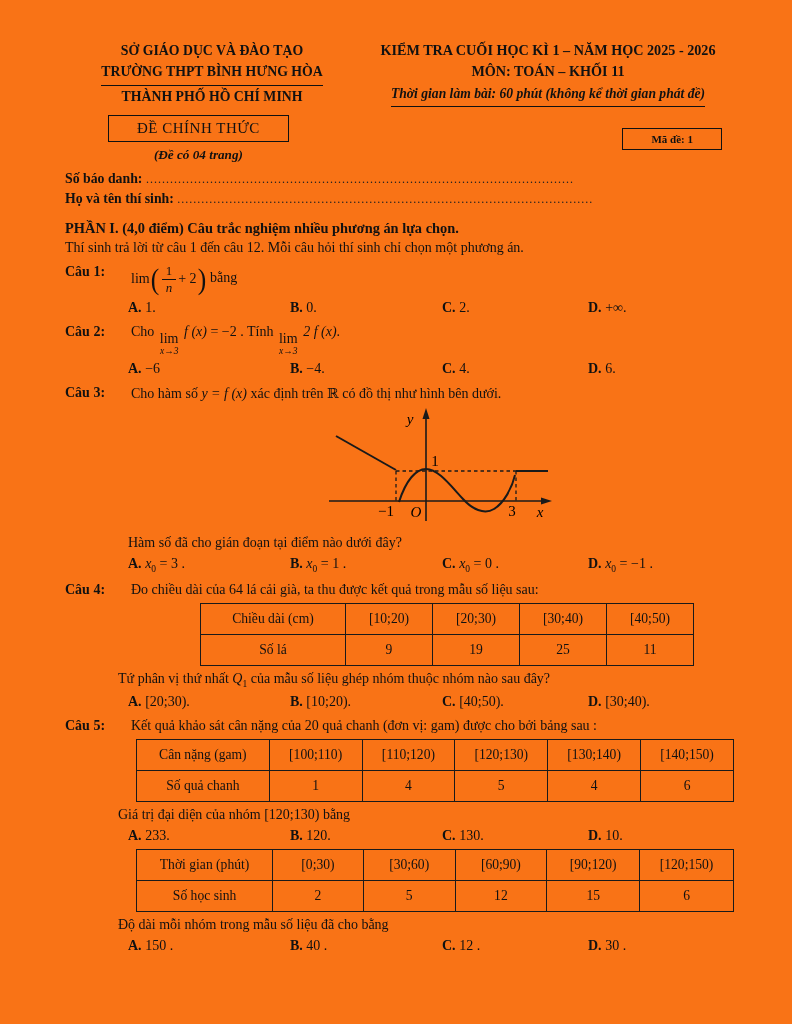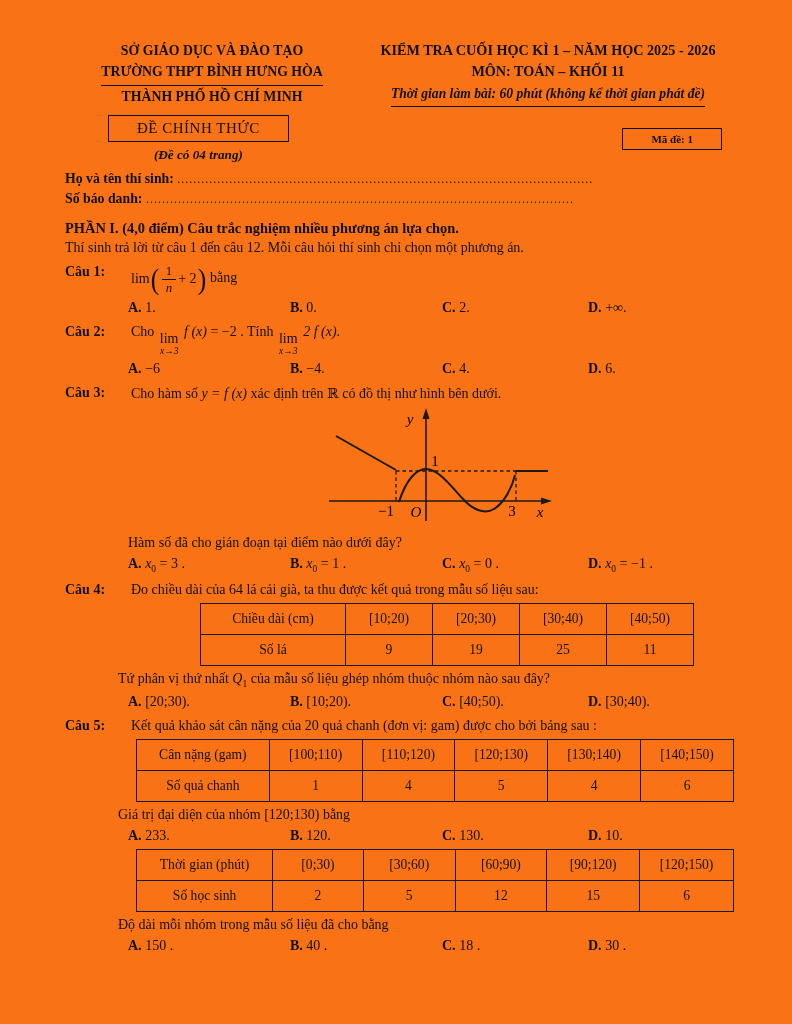--- a/index.html
+++ b/index.html
@@ -90,26 +90,26 @@
     <div class="left-stack">
       <div class="official-box">ĐỀ CHÍNH THỨC</div>
       <div class="pages-note">(Đề có 04 trang)</div>
     </div>
     <div class="code-box">Mã đề: 1</div>
   </div>
 
   
   <div class="cand">
     <div>
+      <span class="lbl">Số báo danh:</span>
+      <span class="dots">...........................................................................................................</span>
+    </div>
+    <div>
       <span class="lbl">Họ và tên thí sinh:</span>
       <span class="dots">........................................................................................................</span>
-    </div>
-    <div>
-      <span class="lbl">Số báo danh:</span>
-      <span class="dots">...........................................................................................................</span>
     </div>
   </div>
 
   
   <div class="part-title">PHẦN I. (4,0 điểm) Câu trắc nghiệm nhiều phương án lựa chọn.</div>
   <div class="part-sub">Thí sinh trả lời từ câu 1 đến câu 12. Mỗi câu hỏi thí sinh chỉ chọn một phương án.</div>
 
   
   <div class="q">
     <div class="qlabel">Câu 1:</div>
@@ -290,17 +290,17 @@
       <td>12</td>
       <td>15</td>
       <td>6</td>
     </tr>
   </tbody>
     </table>
   <div class="subq">Độ dài mỗi nhóm trong mẫu số liệu đã cho bằng</div>
   <div class="opts">
     <div class="opt"><span class="k">A.</span> <span>150 .</span></div>
     <div class="opt"><span class="k">B.</span> <span>40 .</span></div>
-    <div class="opt"><span class="k">C.</span> <span>18 .</span></div>
+    <div class="opt"><span class="k">C.</span> <span>12 .</span></div>
     <div class="opt"><span class="k">D.</span> <span>30 .</span></div>
   </div>
 
 </div>
 
 </body></html>

